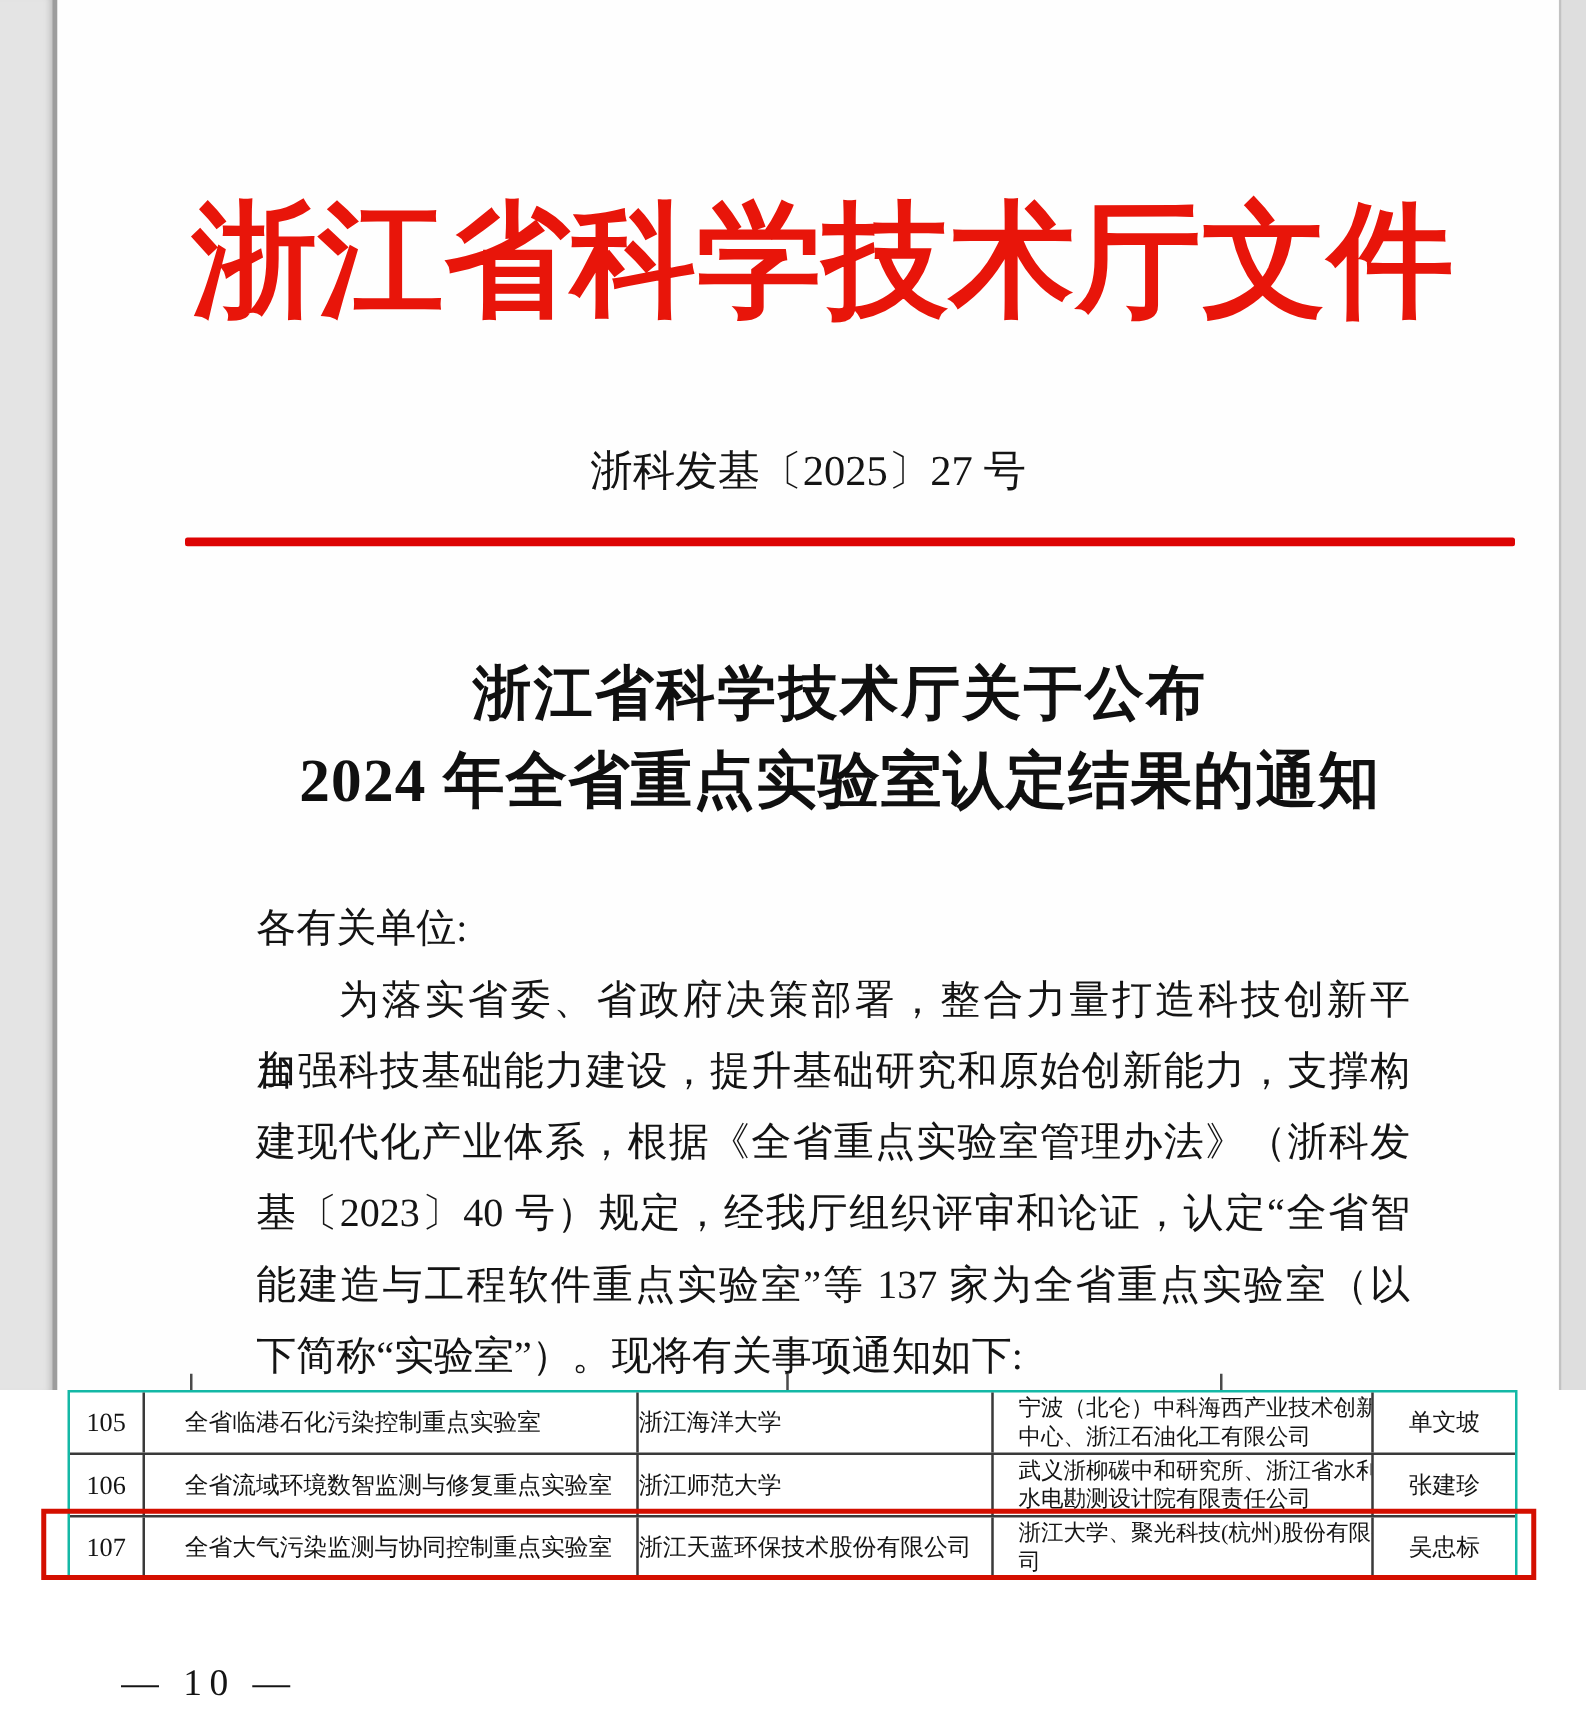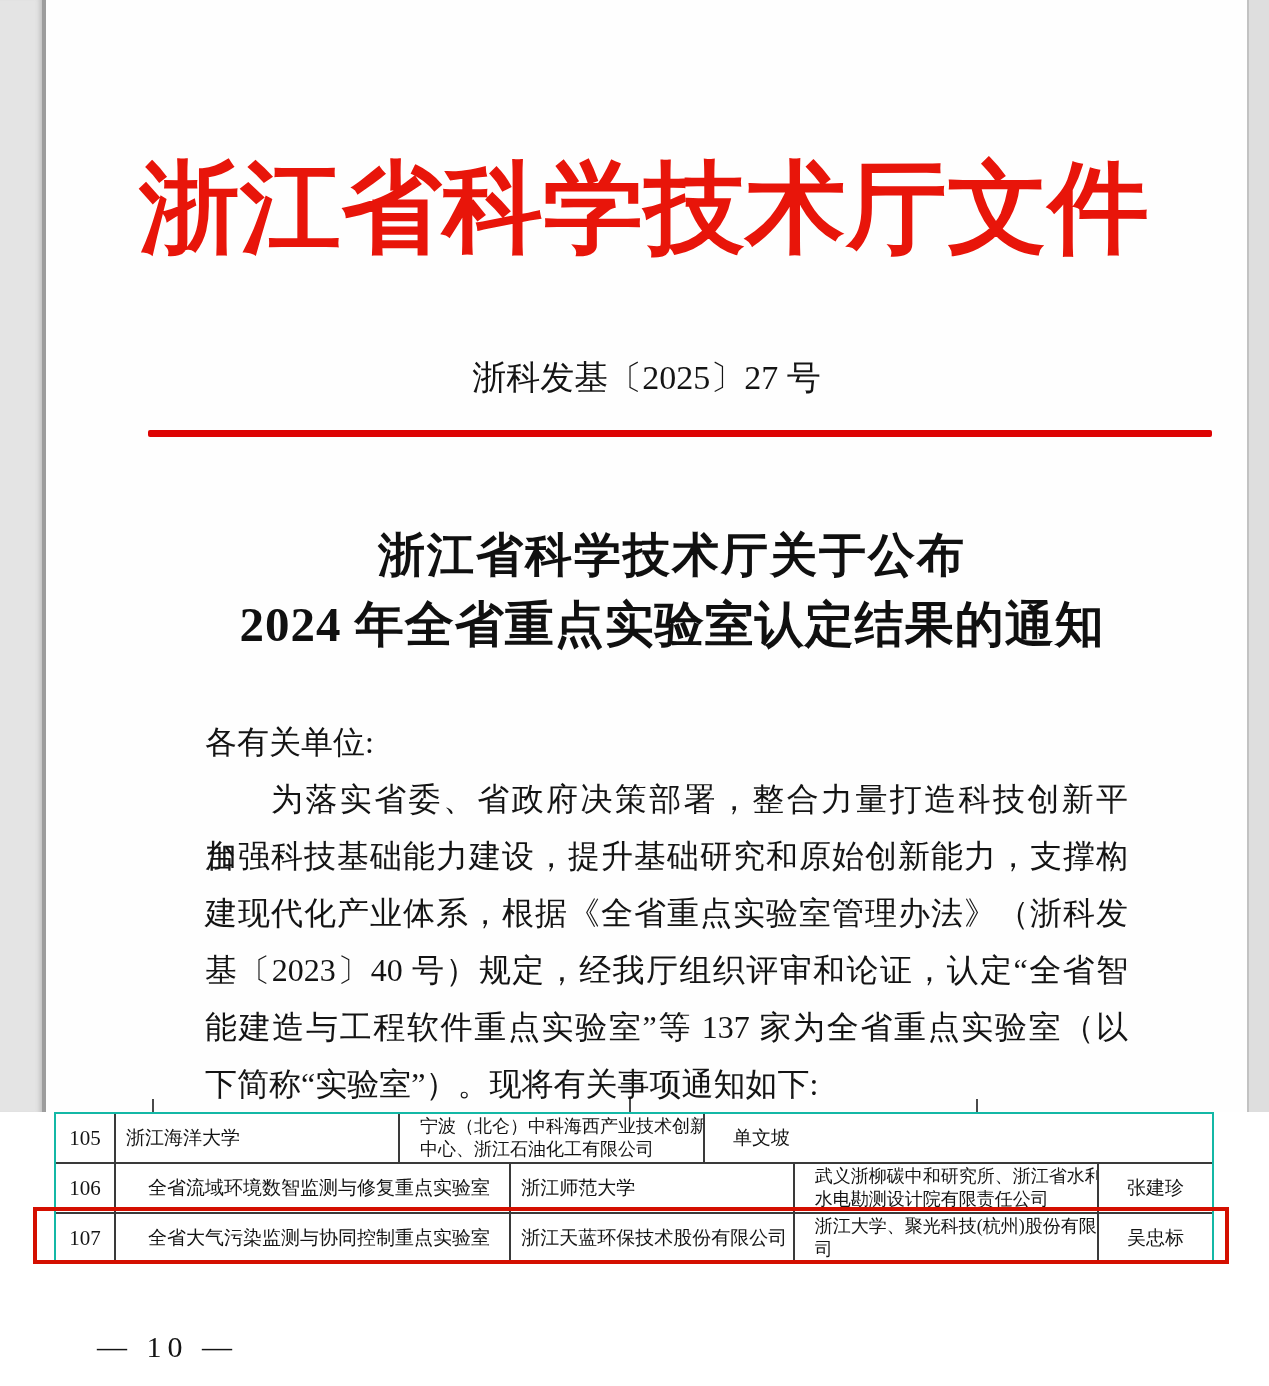--- a/index.html
+++ b/index.html
@@ -7,21 +7,21 @@
   #root{position:relative;width:1269px;height:1386px;background:#ffffff;overflow:hidden;color:#1a1a1a;}
 
   
   .doc-page{position:absolute;left:46px;top:0;width:1201px;height:1112px;background:#fefefe;}
   .margin-left{position:absolute;left:0;top:0;width:46px;height:1112px;background:#e4e4e4;
                border-right:4px solid #9d9d9d;box-sizing:border-box;
                box-shadow:inset -6px 0 5px -4px #bdbdbd;}
   .margin-right{position:absolute;left:1247px;top:0;width:22px;height:1112px;background:#dedede;
                 border-left:2px solid #c2c2c2;box-sizing:border-box;}
 
-  .red-header{position:absolute;left:44px;top:146px;width:1201px;height:125px;
+  .red-header{position:absolute;left:58px;top:146px;width:1201px;height:125px;
               text-align:center;font-size:100px;font-weight:bold;line-height:125px;
               color:#e8150a;letter-spacing:1px;white-space:nowrap;}
   .doc-number{position:absolute;left:46px;top:356px;width:1201px;text-align:center;
               font-size:34px;line-height:44px;color:#141414;}
   .red-rule{position:absolute;left:148px;top:430px;width:1064px;height:7px;
             background:#dd0404;border-radius:2px;}
 
   .notice-title{position:absolute;left:75px;top:524px;width:1194px;text-align:center;
                 font-weight:bold;color:#101010;}
   .notice-title .t1{font-size:47px;line-height:62px;letter-spacing:2px;}
@@ -38,21 +38,21 @@
 
   .rtable{position:absolute;left:54px;top:1112px;width:1160px;border:2px solid #14b8a6;
           box-sizing:border-box;background:#fff;}
   .trow{display:flex;height:48px;border-top:2px solid #3a3a3a;box-sizing:content-box;}
   .trow:first-child{border-top:none;}
   .cell{box-sizing:border-box;border-right:2px solid #3a3a3a;display:flex;align-items:center;
         font-size:19px;color:#141414;overflow:hidden;}
   .cell:last-child{border-right:none;}
   .c-no{width:60px;justify-content:center;font-size:21px;}
   .c-lab{width:396px;padding-left:32px;white-space:nowrap;}
-  .c-host{width:284px;padding-left:10px;white-space:nowrap;}
+  .c-host{width:284px;white-space:nowrap;}
   .c-partners{width:305px;padding-left:20px;font-size:18px;line-height:23px;white-space:pre;}
   .c-director{width:113px;justify-content:center;}
 
   .highlight-box{position:absolute;left:33px;top:1207px;width:1196px;height:57px;
                  border:4px solid #d40f00;box-sizing:border-box;z-index:6;background:transparent;}
 
   .page-number{position:absolute;left:97px;top:1330px;width:180px;text-align:left;
                font-size:30px;letter-spacing:6px;color:#141414;}
 </style>
 </head>
@@ -87,20 +87,21 @@
 
   <div class="table-section"></div>
 
   <div class="stub" style="left:152px"></div>
   <div class="stub" style="left:629px"></div>
   <div class="stub" style="left:976px"></div>
 
   <div class="rtable" id="results-table">
       <div class="trow">
         <div class="cell c-no">105</div>
+        <div class="cell c-lab">全省临港石化污染控制重点实验室</div>
         <div class="cell c-host">浙江海洋大学</div>
         <div class="cell c-partners">宁波（北仑）中科海西产业技术创新
 中心、浙江石油化工有限公司</div>
         <div class="cell c-director">单文坡</div>
       </div>
       <div class="trow">
         <div class="cell c-no">106</div>
         <div class="cell c-lab">全省流域环境数智监测与修复重点实验室</div>
         <div class="cell c-host">浙江师范大学</div>
         <div class="cell c-partners">武义浙柳碳中和研究所、浙江省水利

